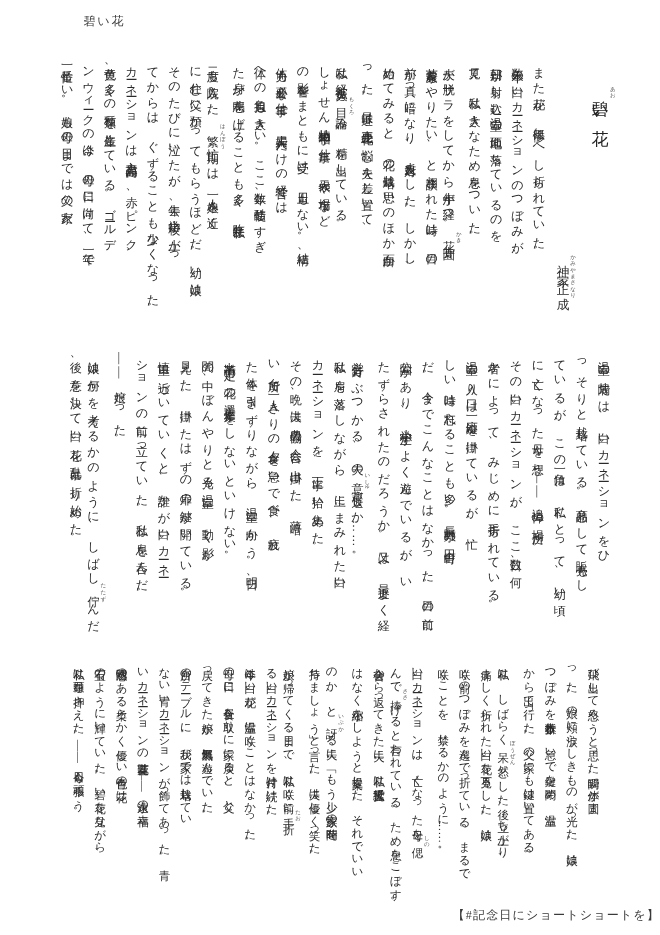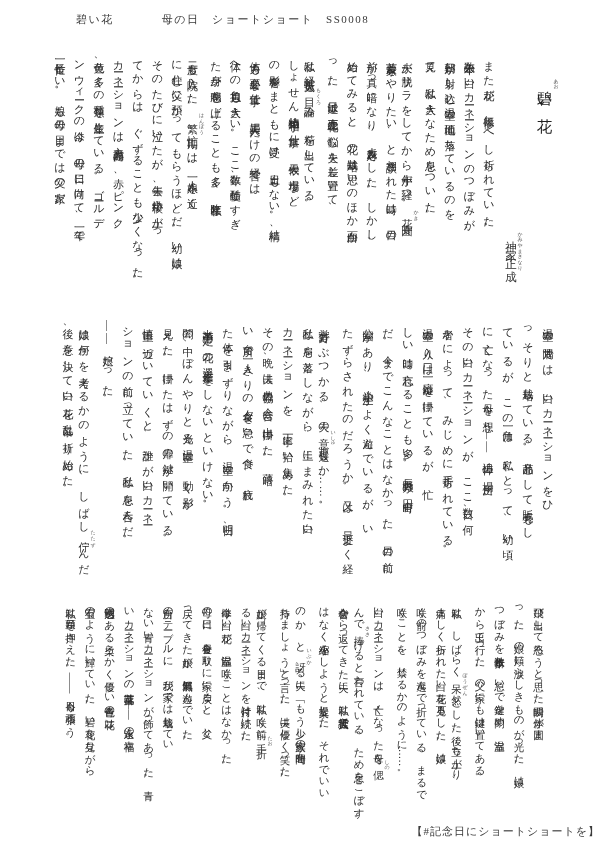--- a/index.html
+++ b/index.html
@@ -4,21 +4,21 @@
 <style>
   html,body{margin:0;padding:0;}
   body{
     width:600px;height:850px;position:relative;overflow:hidden;
     background:#ffffff;color:#2a2a2a;
     font-family:"Liberation Serif","DejaVu Serif",serif;
   }
   .doc-header{
     position:absolute;top:12px;left:76px;
     font-size:11px;letter-spacing:1.5px;white-space:nowrap;
-    display:flex;gap:48px;color:#3a3a3a;
+    display:flex;gap:24px;color:#3a3a3a;
   }
   .band{
     position:absolute;
     writing-mode:vertical-rl;
     -webkit-writing-mode:vertical-rl;
     text-orientation:mixed;
     white-space:nowrap;
   }
   .band .tcol{height:100%;overflow:visible;}
   #band1{top:53px;right:42px;height:270px;font-size:11px;letter-spacing:1.2px;}
@@ -42,21 +42,20 @@
   .doc-footer{
     position:absolute;top:824px;left:0;width:600px;
     text-align:right;font-size:11px;letter-spacing:1px;color:#3a3a3a;
   }
 </style>
 </head>
 <body>
 
 <div class="doc-header">
   <span>碧い花</span>
-  <span>母の日　ショートショート　SS0008</span>
 </div>
 
 <div class="band" id="band1">
   <div class="tcol title-col"><ruby>碧<rt>あお</rt></ruby>い花</div>
   <div class="tcol author-col"><ruby>神家<rt>かみや</rt></ruby><ruby>正成<rt>まさなり</rt></ruby></div>
   
   <span></span>
 <div class="tcol">また花が、無惨にへし折られていた。</div><div class="tcol">数十本の白いカーネーションのつぼみが、</div><div class="tcol">朝日が射し込む温室の地面に落ちているのを</div><div class="tcol">見て、私は大きなため息をついた。</div><div class="tcol">夫が脱サラをしてから十年が経つ。<ruby>花卉<rt>かき</rt></ruby>園</div><div class="tcol">芸農家をやりたい、と相談された時は、目の</div><div class="tcol">前が真っ暗になり、大反対をした。しかし、</div><div class="tcol">始めてみると、花の栽培は思いのほか面白か</div><div class="tcol">った。最近は売上悪化に悩む夫を差し置いて、</div><div class="tcol">私は経営拡大を<ruby>目論<rt>もくろ</rt></ruby>み、精を出している。</div><div class="tcol">しょせん植物相手の仕事だ。天候や市場など</div><div class="tcol">の影響をまともに受け、土日もない。結構、</div><div class="tcol">体力も必要な仕事で、夫婦二人だけの経営では、</div><div class="tcol">体への負担も大きい。ここ数年、酷使しすぎ</div><div class="tcol">た身が悲鳴を上げることも多く、昨年私は、</div><div class="tcol">二度も入院した。<ruby>繁忙<rt>はんぼう</rt></ruby>期には、一人娘を近く</div><div class="tcol">に住む父に預かってもらうほどだ。幼い娘は</div><div class="tcol">そのたびに泣いたが、去年、小学校に上がっ</div><div class="tcol">てからは、ぐずることも少なくなった。</div><div class="tcol">カーネーションは主力商品だ。赤、ピンク、</div><div class="tcol">黄色、多くの種類を生産している。ゴールデ</div><div class="tcol">ンウィークの今は、母の日に向けて、一年で</div><div class="tcol">一番忙しい。娘も母の日までは父の家だ。</div></div>
 
 <div class="band" id="band2">

